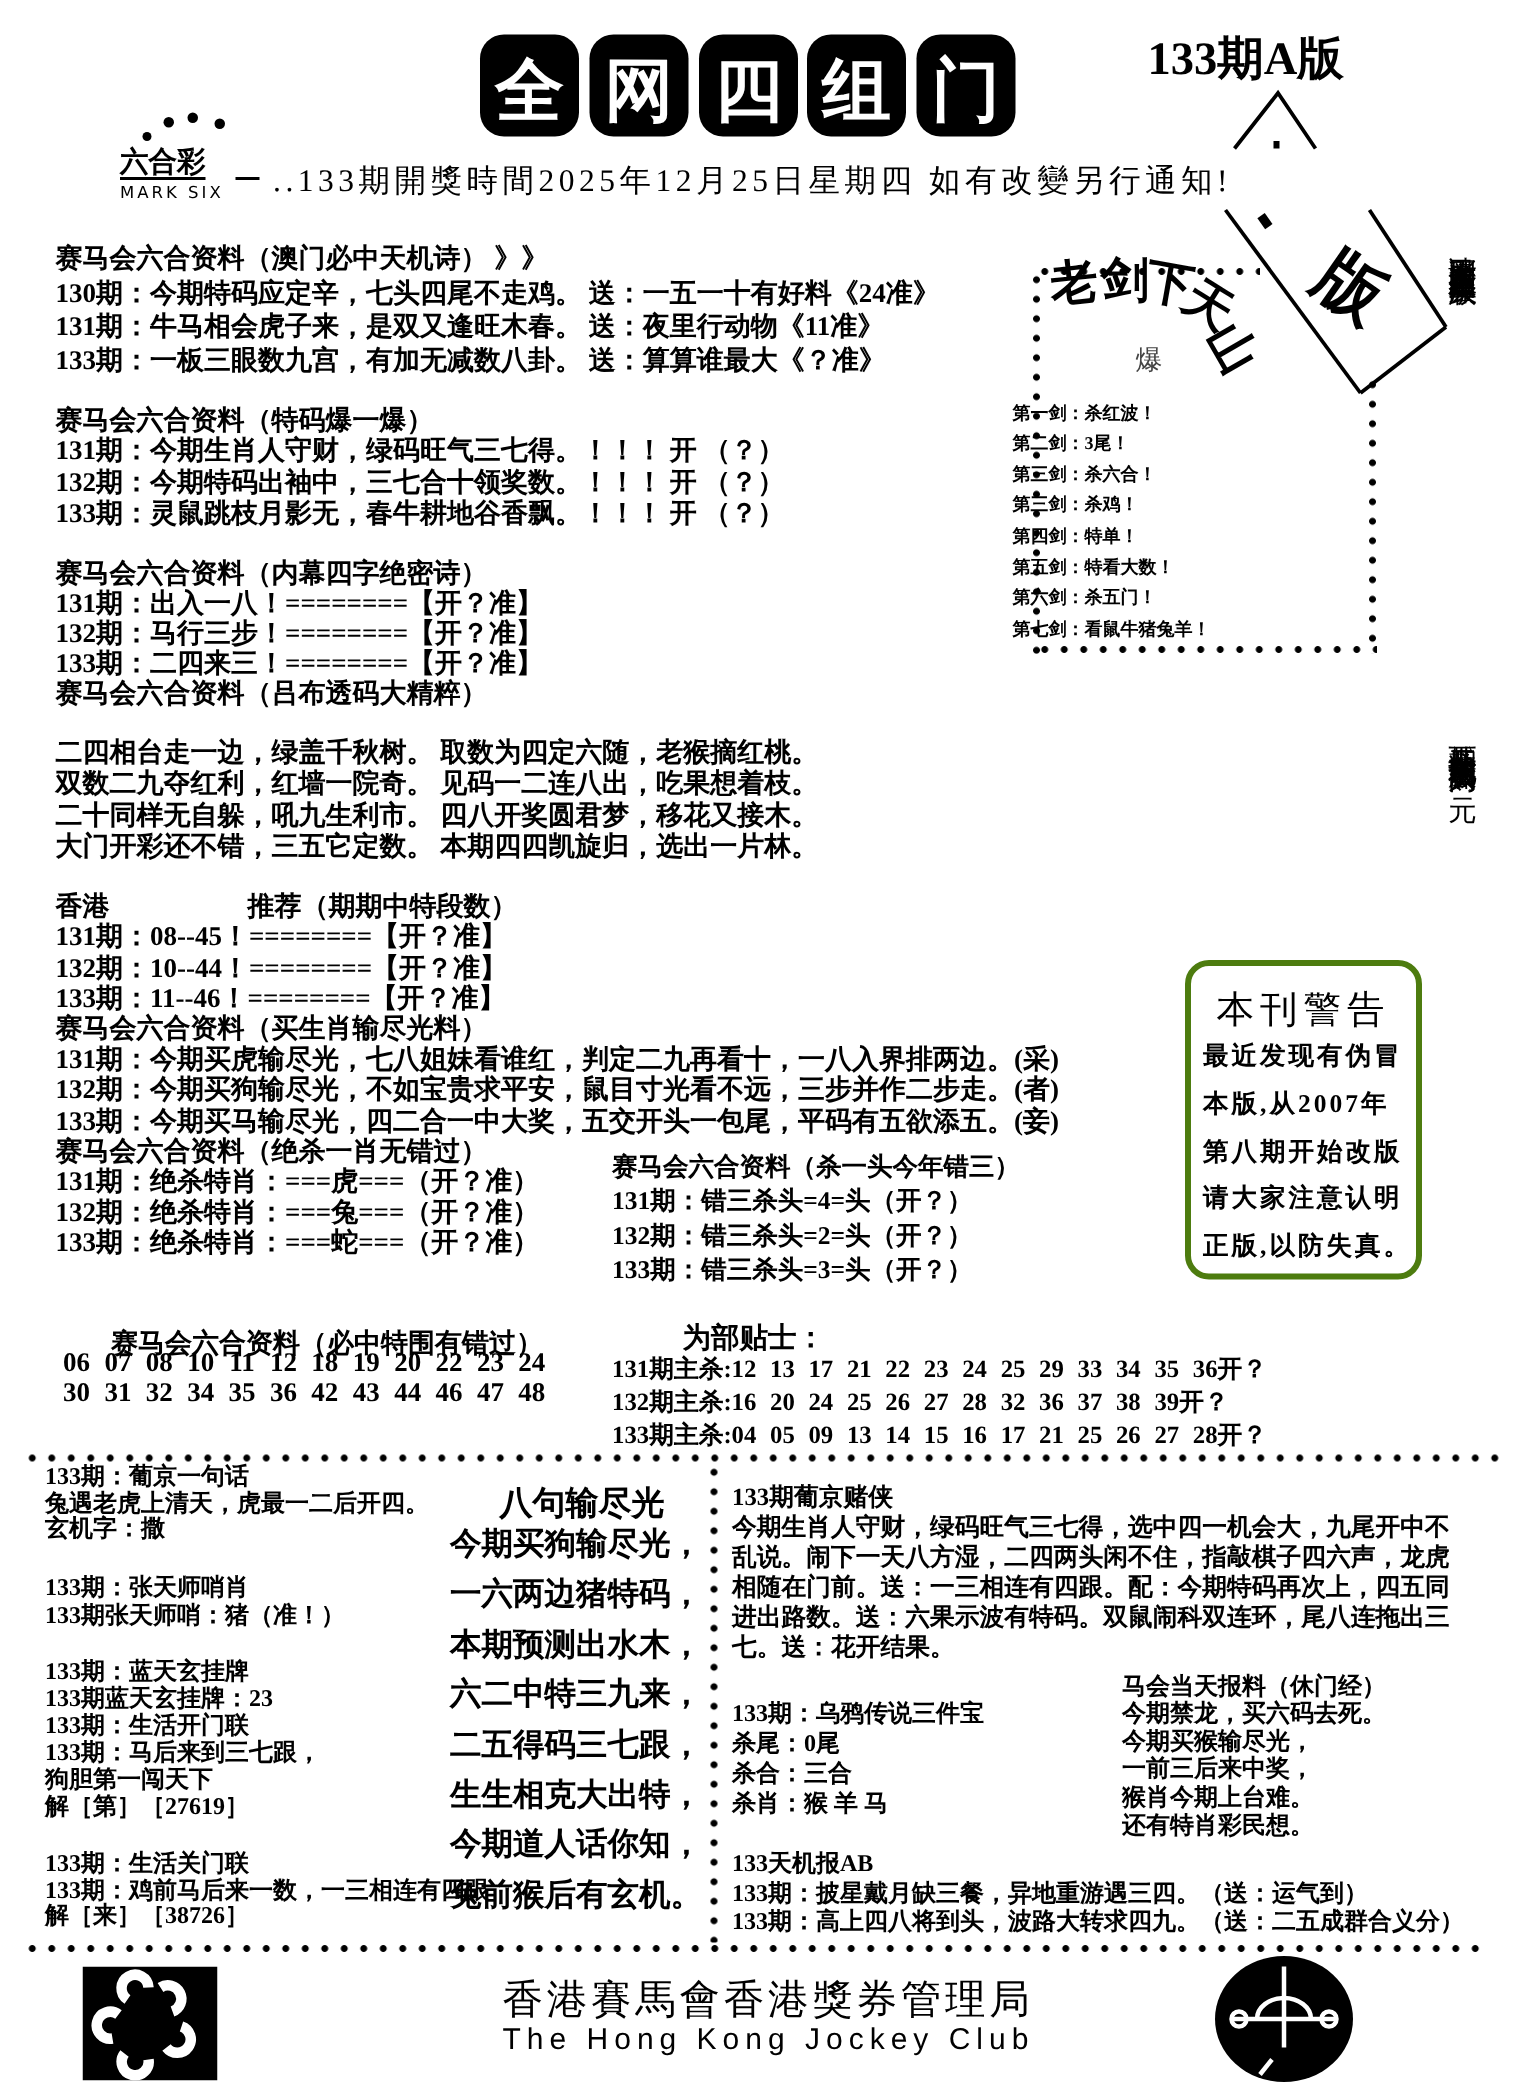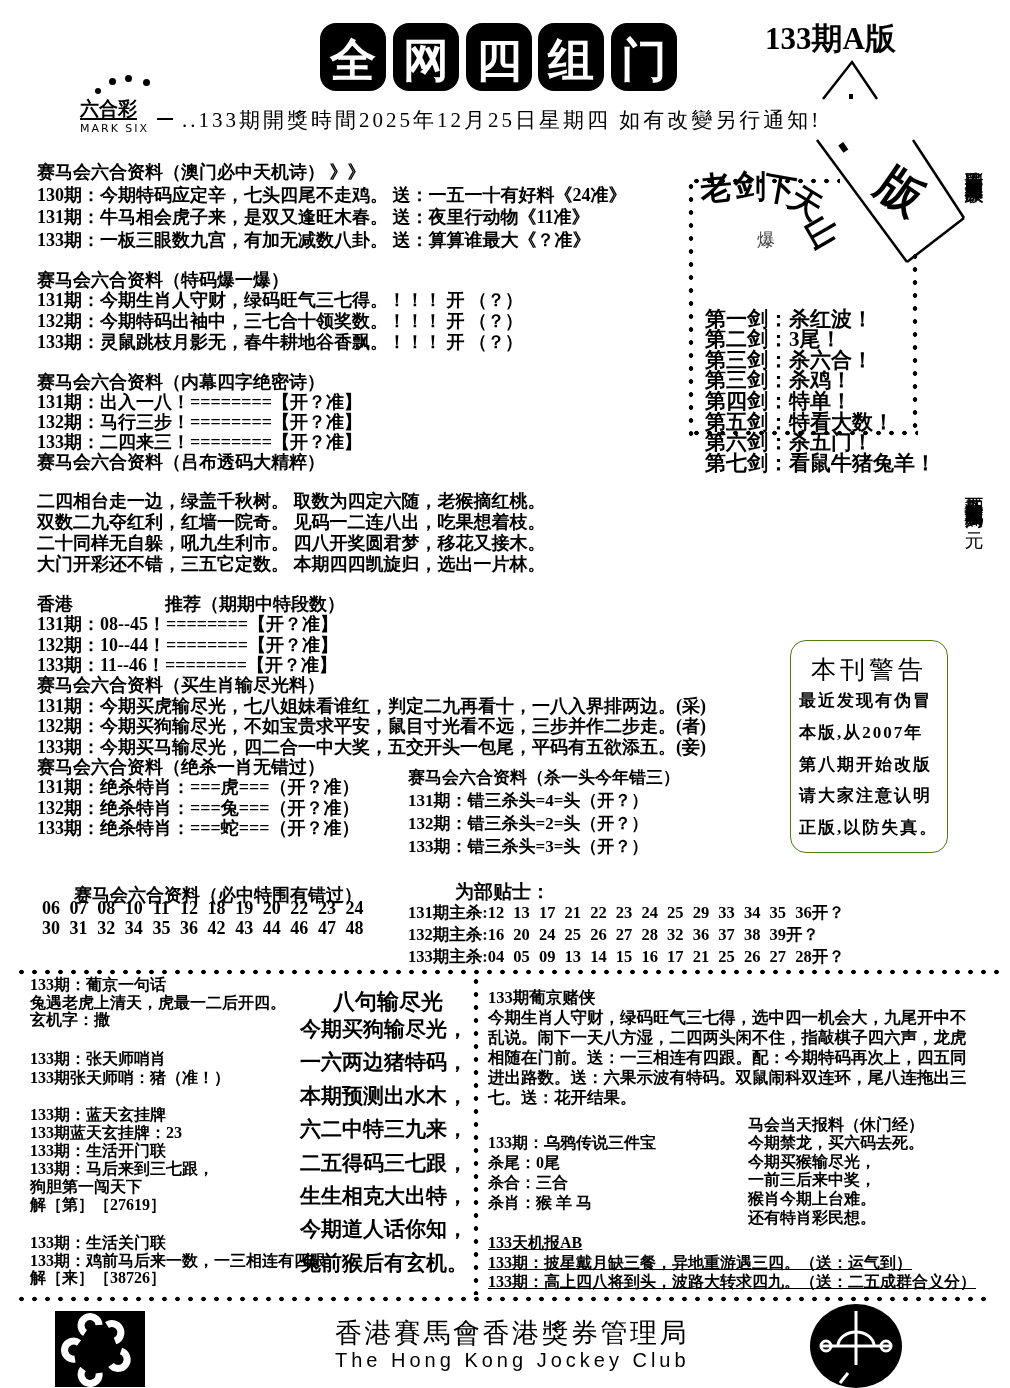--- a/index.html
+++ b/index.html
@@ -11,21 +11,21 @@
 .f17{font-size:17px;}
 .f16{font-size:16px;}
 .dh{position:absolute;height:6px;background-image:radial-gradient(circle,#000 2px,transparent 2.6px);background-size:13px 6px;background-repeat:repeat-x;}
 .dv{position:absolute;width:6px;background-image:radial-gradient(circle,#000 2px,transparent 2.6px);background-size:6px 13px;background-repeat:repeat-y;}
 .tbox{position:absolute;top:23px;width:66px;height:68px;background:#000;border-radius:16px;color:#fff;font-size:46px;font-weight:bold;text-align:center;line-height:74px;font-family:"DejaVu Sans",sans-serif;overflow:hidden;}
 .dot{position:absolute;background:#000;border-radius:50%;}
 .sword{position:absolute;font-size:32px;font-weight:bold;font-family:"DejaVu Serif",serif;line-height:1;}
 .numrow{position:absolute;display:flex;gap:9.6px;font-size:18px;font-weight:bold;}
 .numrow span{width:18px;text-align:center;}
 .vnote{position:absolute;writing-mode:vertical-rl;font-size:19px;letter-spacing:1px;line-height:1;}
-.warn{position:absolute;left:790px;top:640px;width:158px;height:213px;border:1px solid #4d7c0f;border-radius:16px;box-sizing:border-box;}
+.warn{position:absolute;left:790px;top:640px;width:158px;height:213px;border:4px solid #4d7c0f;border-radius:16px;box-sizing:border-box;}
 .warn-title{position:absolute;left:0;width:100%;top:12px;text-align:center;font-size:25px;letter-spacing:4px;font-family:"DejaVu Serif",serif;}
 .warn-lines{position:absolute;left:8px;top:44px;font-size:17px;line-height:31.8px;letter-spacing:2px;font-weight:bold;}
 .poem{position:absolute;left:300px;top:1013px;font-size:21px;line-height:33.4px;font-weight:bold;}
 </style>
 </head>
 <body>
 
 <div class="tbox" style="left:320px">全</div>
 <div class="tbox" style="left:393px">网</div>
 <div class="tbox" style="left:466px">四</div>
@@ -152,21 +152,21 @@
 <div class="dv" style="left:912px;top:250px;height:186px;"></div>
 <div class="dh" style="left:690px;top:430px;width:228px;"></div>
 
 <div class="sword" style="left:700px;top:172px;transform:rotate(-6deg);">老</div>
 <div class="sword" style="left:734px;top:170px;">剑</div>
 <div class="sword" style="left:764px;top:173px;transform:rotate(10deg);">下</div>
 <div class="sword" style="left:790px;top:187px;transform:rotate(32deg);">天</div>
 <div class="sword" style="left:806px;top:216px;transform:rotate(60deg);">山</div>
 <div class="a" style="left:757px;top:228px;font-size:18px;color:#444;">爆</div>
 
-<div class="blk" style="left:705px;top:264.7px;line-height:20.6px;font-size:21px;margin-top:44px;">
+<div class="blk" style="left:675px;top:264.7px;line-height:20.6px;font-size:12px;">
   <div>第一剑：杀红波！</div>
   <div>第二剑：3尾！</div>
   <div>第三剑：杀六合！</div>
   <div>第三剑：杀鸡！</div>
   <div>第四剑：特单！</div>
   <div>第五剑：特看大数！</div>
   <div>第六剑：杀五门！</div>
   <div>第七剑：看鼠牛猪兔羊！</div>
 </div>
 
@@ -241,21 +241,21 @@
   <div>还有特肖彩民想。</div>
 </div>
 
 <div class="blk f16" style="left:488px;top:1133px;line-height:20px;">
   <div>133期：乌鸦传说三件宝</div>
   <div>杀尾：0尾</div>
   <div>杀合：三合</div>
   <div>杀肖：猴 羊 马</div>
 </div>
 
-<div class="blk f16" style="left:488px;top:1233px;line-height:19.5px;text-decoration:underline;">
+<div class="blk f16" style="left:488px;top:1233px;line-height:19.5px;">
   <div>133天机报AB</div>
   <div>133期：披星戴月缺三餐，异地重游遇三四。（送：运气到）</div>
   <div>133期：高上四八将到头，波路大转求四九。（送：二五成群合义分）</div>
 </div>
 
 <svg class="a" style="left:55px;top:1311px;" width="90" height="76">
   <rect x="0" y="0" width="90" height="76" fill="#000"></rect>
   <g fill="none" stroke="#fff" stroke-width="7">
     <path d="M30 22 a9 9 0 1 1 14 -8"></path>
     <path d="M52 14 a9 9 0 1 1 8 16"></path>

